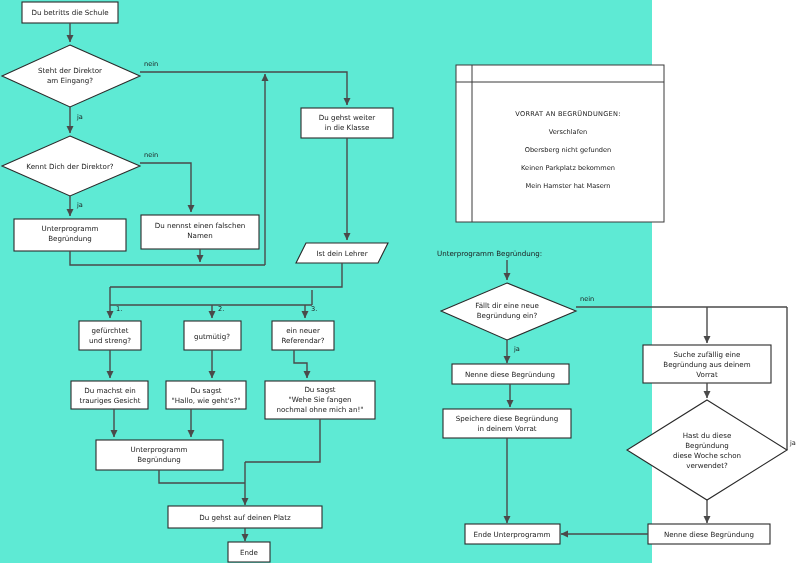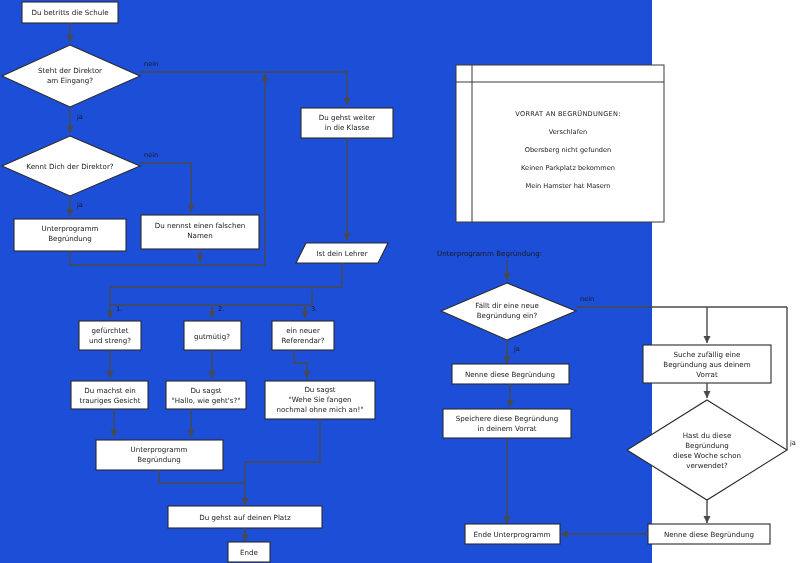--- a/index.html
+++ b/index.html
@@ -10,21 +10,21 @@
   body {
     width: 800px;
     height: 563px;
     overflow: hidden;
     font-family: "DejaVu Sans", sans-serif;
   }
   #canvas {
     position: relative;
     width: 652px;
     height: 563px;
-    background: #1d4ed8;
+    background: #5eead4;
   }
   svg.flow {
     position: absolute;
     left: 0;
     top: 0;
     width: 800px;
     height: 563px;
   }
   .shape {
     fill: #ffffff;

